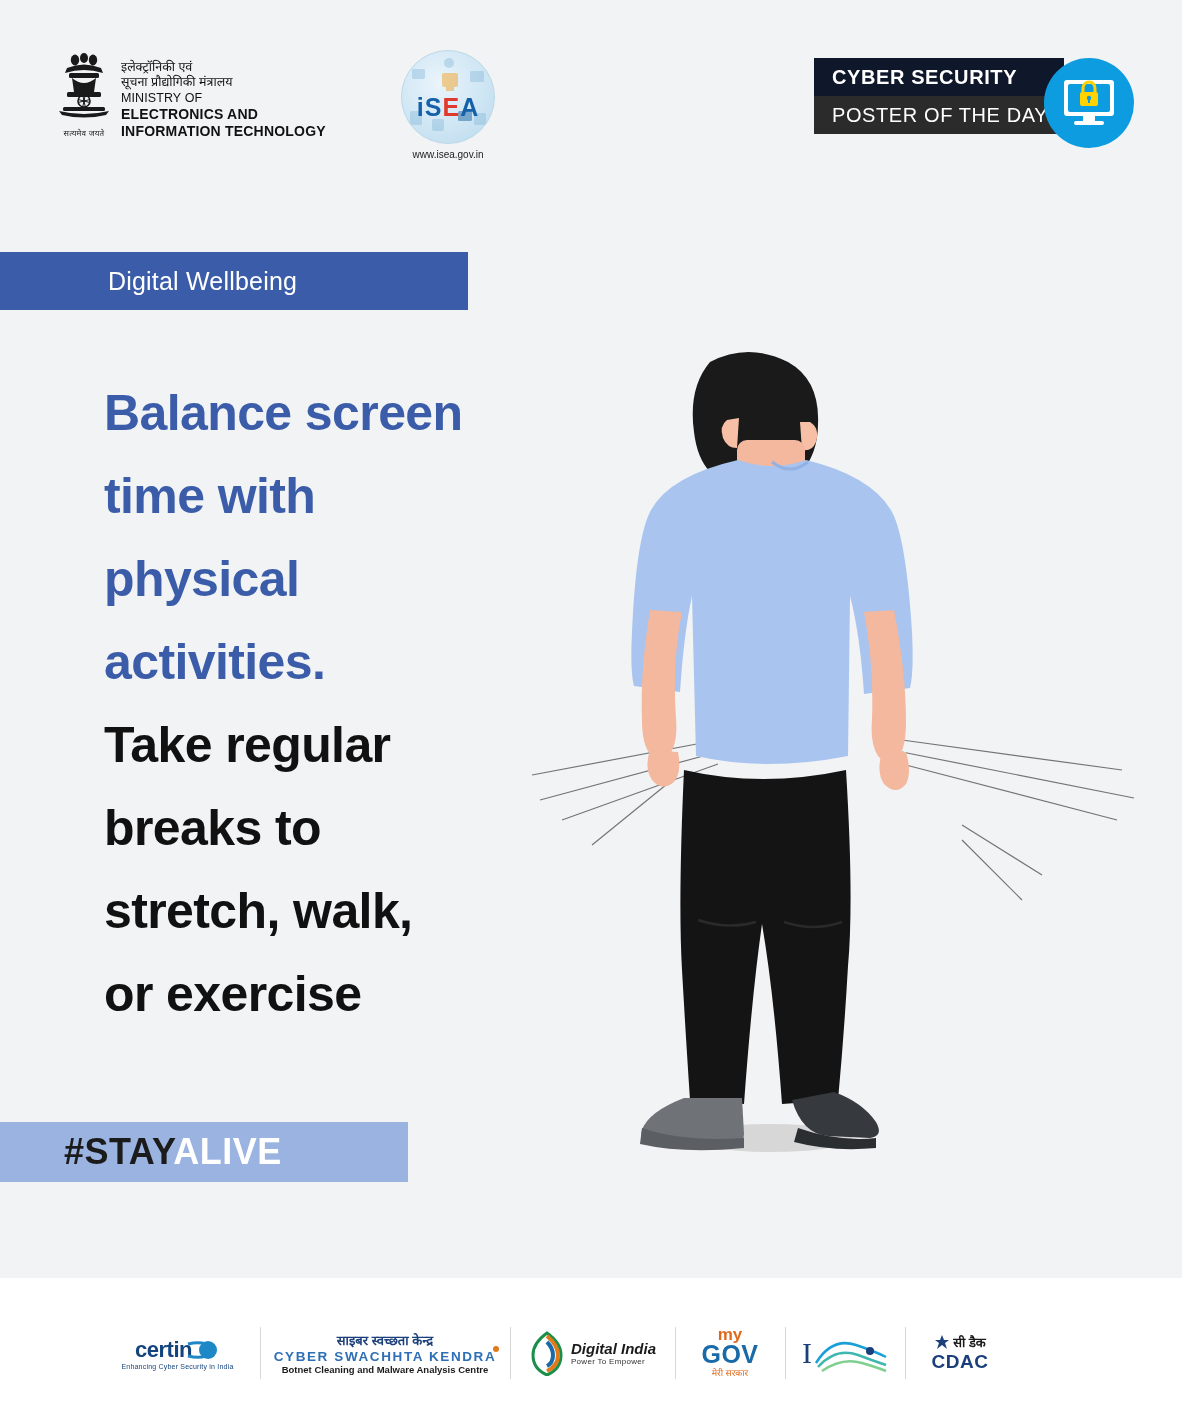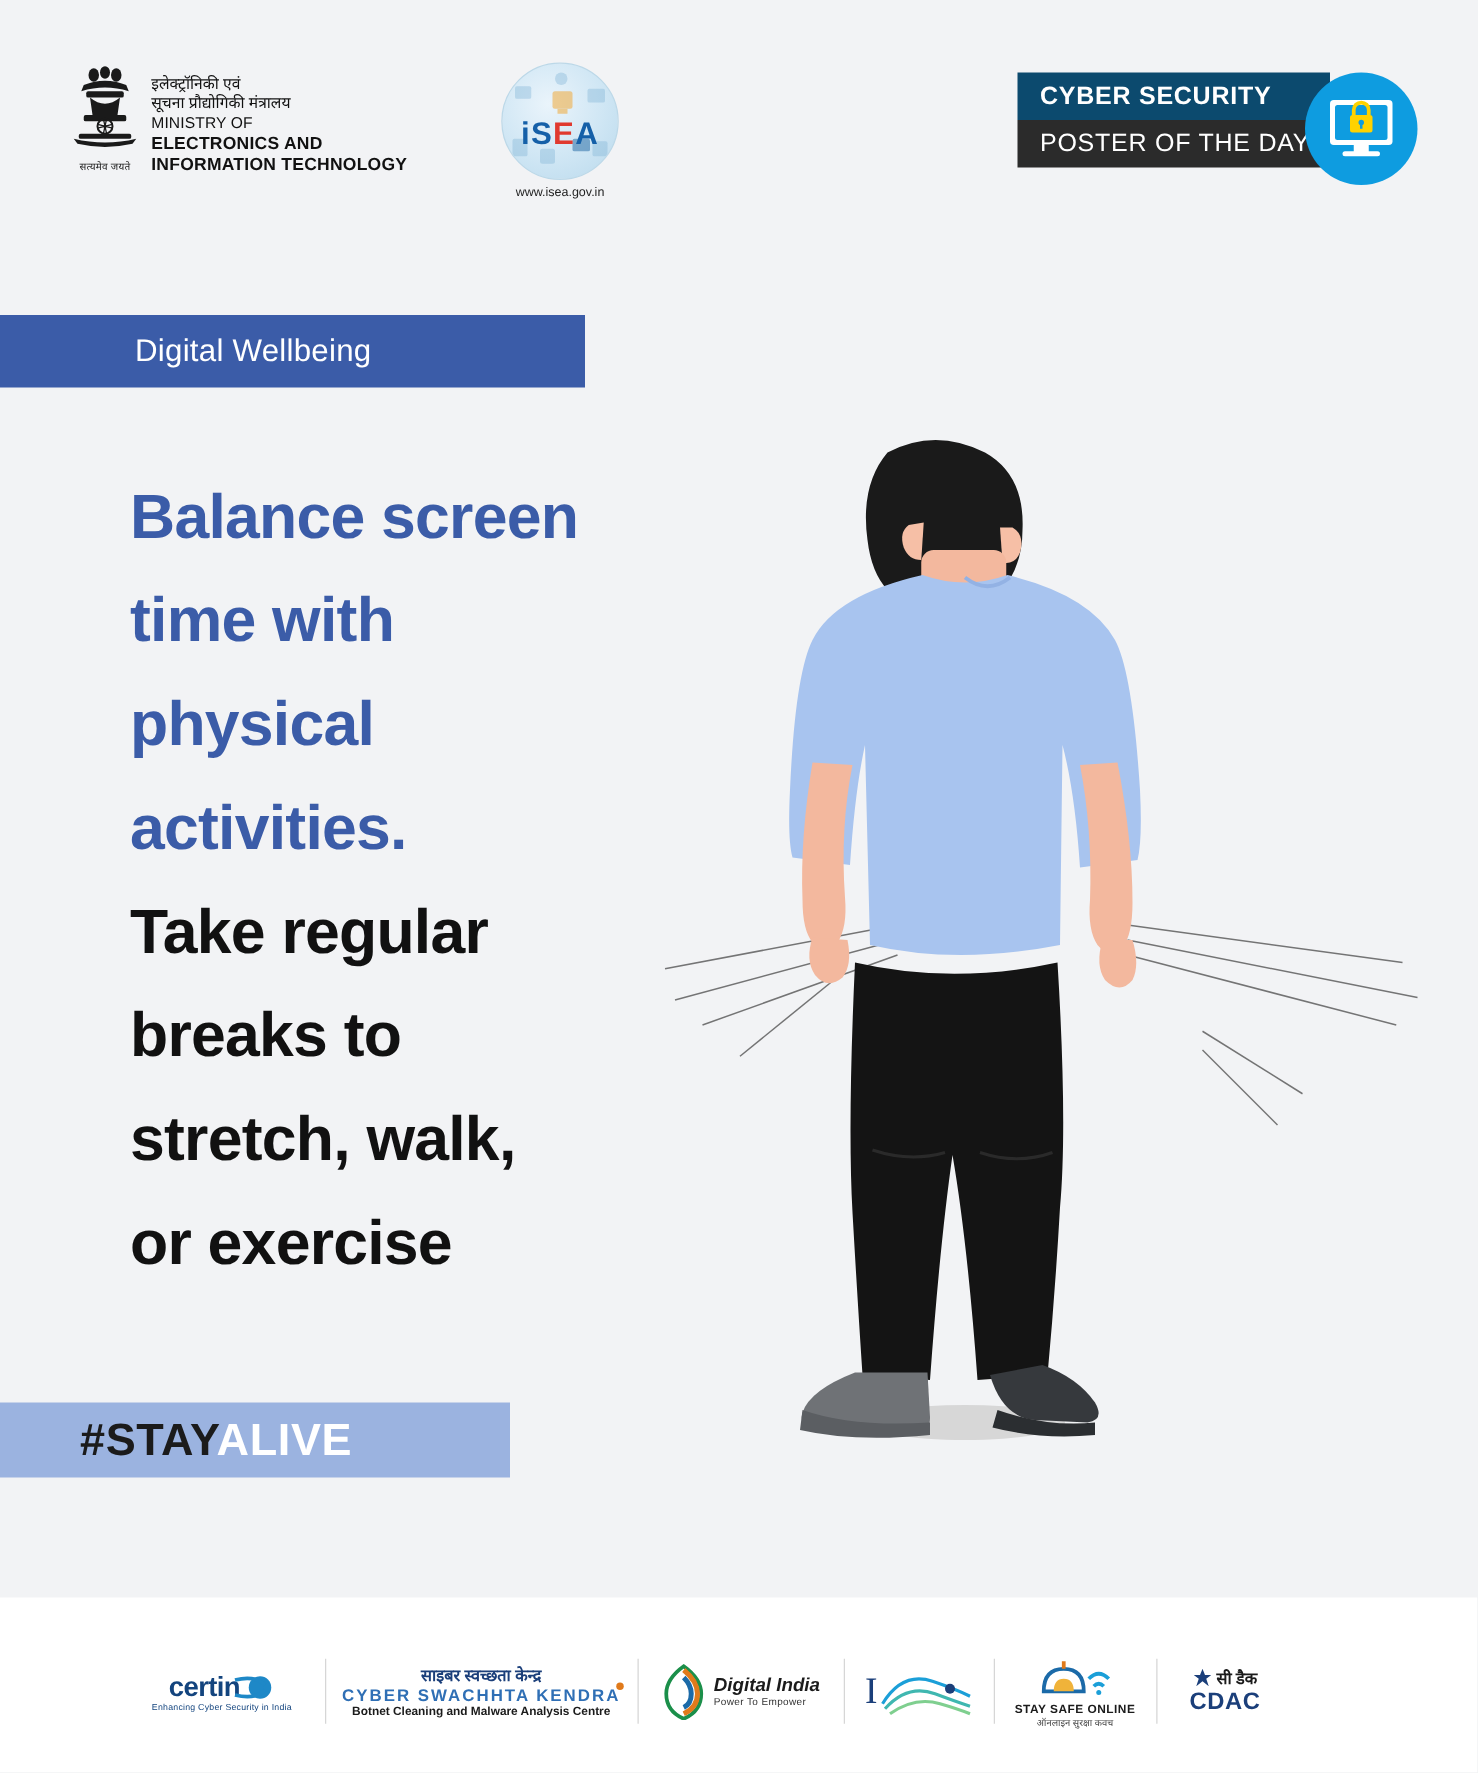--- a/index.html
+++ b/index.html
@@ -86,21 +86,21 @@
 
   .poster-badge {
     position: absolute;
     right: 48px; top: 58px;
     width: 320px; height: 88px;
   }
   .pb-line1 {
     position: absolute;
     left: 0; top: 0;
     width: 250px; height: 38px;
-    background: #0c4a6e;
+    background: #0f172a;
     color: #fff;
     font-size: 20px;
     font-weight: bold;
     letter-spacing: .6px;
     display: flex;
     align-items: center;
     padding-left: 18px;
   }
   .pb-line2 {
     position: absolute;
@@ -419,47 +419,40 @@
           <path d="M18 6 q11 9 11 19 q0 11 -11 16" fill="none" stroke="#e07a1b" stroke-width="4"></path>
           <path d="M18 12 q6 6 6 13 q0 8 -6 11" fill="none" stroke="#1b6aa8" stroke-width="4"></path>
         </svg>
         <div style="margin-left:6px">
           <div class="di-name">Digital India</div>
           <div class="di-sub">Power To Empower</div>
         </div>
       </div>
     </div>
 
+    <div class="logo-cell" style="width:110px">
+      <div style="text-align:center">
+        <div class="mg-my">my</div>
+        <div class="mg-gov">GOV</div>
+        <div class="mg-sub">मेरी सरकार</div>
+      </div>
+    </div>
 
     <div class="logo-cell" style="width:120px">
       <div style="display:flex;align-items:center">
         <span style="font-size:30px;color:#1b3f7a;font-family:'Liberation Serif',serif">I</span>
         <svg width="74" height="40" viewBox="0 0 74 40" style="margin-left:2px">
           <path d="M2 30 q16 -26 40 -18 q18 6 30 12" fill="none" stroke="#1b9fd8" stroke-width="2.5"></path>
           <path d="M4 34 q18 -20 40 -12 q16 6 28 10" fill="none" stroke="#3fb7b0" stroke-width="2.5"></path>
           <path d="M8 38 q20 -14 40 -8 q14 4 24 8" fill="none" stroke="#7fcf8f" stroke-width="2.5"></path>
           <circle cx="56" cy="18" r="4" fill="#1b3f7a"></circle>
         </svg>
       </div>
     </div>
 
-    <div class="logo-cell" style="width:130px">
-      <div style="text-align:center">
-        <svg width="70" height="34" viewBox="0 0 70 34">
-          <path d="M10 30 q0 -18 16 -18 q16 0 16 18 z" fill="none" stroke="#1b6aa8" stroke-width="3"></path>
-          <path d="M26 12 v-6" stroke="#e07a1b" stroke-width="3"></path>
-          <path d="M46 20 q8 -8 16 0" fill="none" stroke="#1b9fd8" stroke-width="3"></path>
-          <path d="M50 26 q4 -4 8 0" fill="none" stroke="#1b9fd8" stroke-width="3"></path>
-          <circle cx="54" cy="31" r="2" fill="#1b9fd8"></circle>
-          <path d="M18 30 q0 -10 8 -10 q8 0 8 10 z" fill="#f0b33a"></path>
-        </svg>
-        <div class="sso-main">STAY SAFE ONLINE</div>
-        <div class="sso-sub">ऑनलाइन सुरक्षा कवच</div>
-      </div>
-    </div>
 
     <div class="logo-cell" style="width:110px">
       <div style="text-align:center">
         <div style="display:flex;align-items:center;justify-content:center">
           <svg width="16" height="16" viewBox="0 0 16 16">
             <path d="M8 1 L10 6 L15 6 L11 9 L13 15 L8 11 L3 15 L5 9 L1 6 L6 6 Z" fill="#1b3f7a"></path>
           </svg>
           <span class="cdac-hi" style="margin-left:3px">सी डैक</span>
         </div>
         <div class="cdac-en">CDAC</div>

